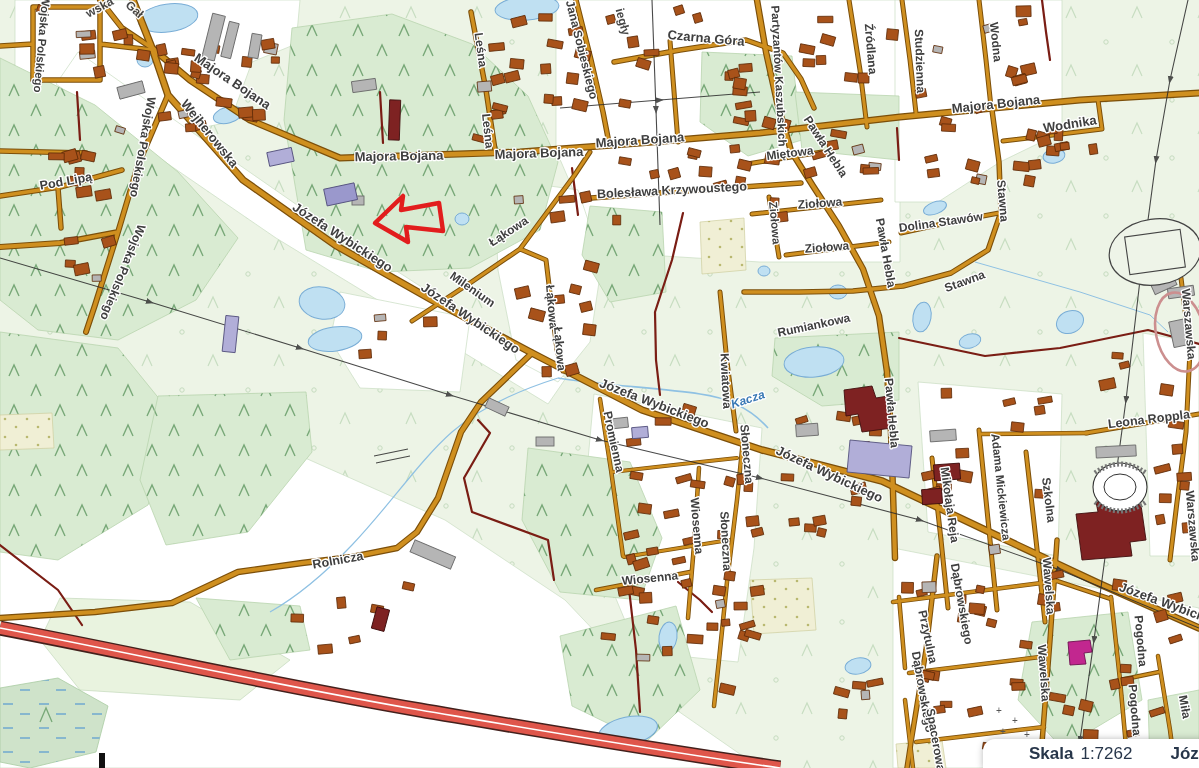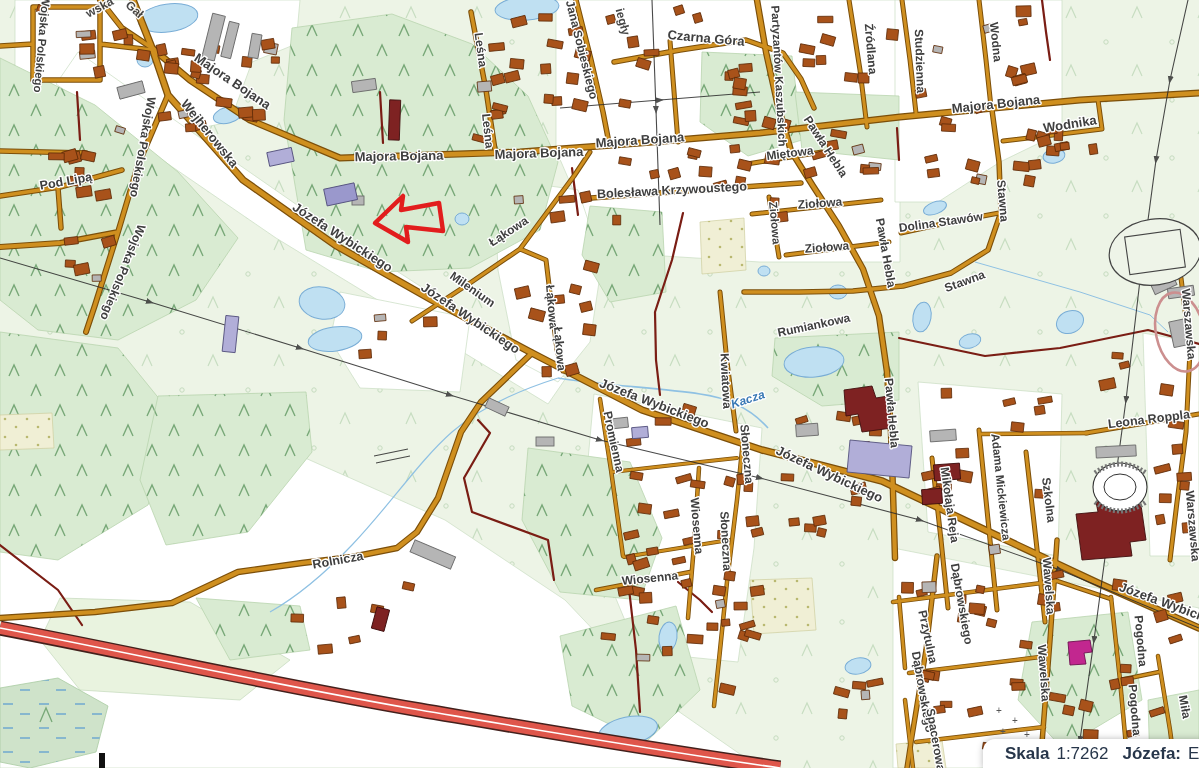--- a/index.html
+++ b/index.html
@@ -21,21 +21,21 @@
   .stream{fill:none;stroke:#8fc1e3;stroke-width:1.6;}
   
   .rc{fill:none;stroke:#7c4f0a;stroke-linecap:round;stroke-linejoin:round;}
   .rf{fill:none;stroke:#cf8f1f;stroke-linecap:round;stroke-linejoin:round;}
   .dark{fill:none;stroke:#7a1d14;stroke-width:2.2;stroke-linecap:round;stroke-linejoin:round;}
   .rail{fill:none;stroke:#2a2a2a;stroke-width:1.1;opacity:.85;}
   .bld{stroke:#5d2a07;stroke-width:.8;}
   .scale-panel{position:absolute;left:983px;top:739px;width:220px;height:30px;background:#ffffff;
       border-radius:12px 0 0 0;box-shadow:0 0 7px rgba(0,0,0,.28);display:flex;align-items:center;
       padding-left:22px;box-sizing:border-box;gap:7px;font-size:17px;color:#27364a;white-space:nowrap;}
-  .scale-panel .b{font-weight:bold;}
+  .scale-panel .b{font-weight:bold;margin-left:24px;}
   .scale-panel .gap{width:16px;}
   .tick{position:absolute;left:99px;top:753px;width:6px;height:15px;background:#111;}
 </style>
 </head>
 <body>
 
 <div class="stage">
 <svg id="map" width="1199" height="768" viewBox="0 0 1199 768">
   <defs>
     <pattern id="trees" width="46" height="40" patternUnits="userSpaceOnUse">

